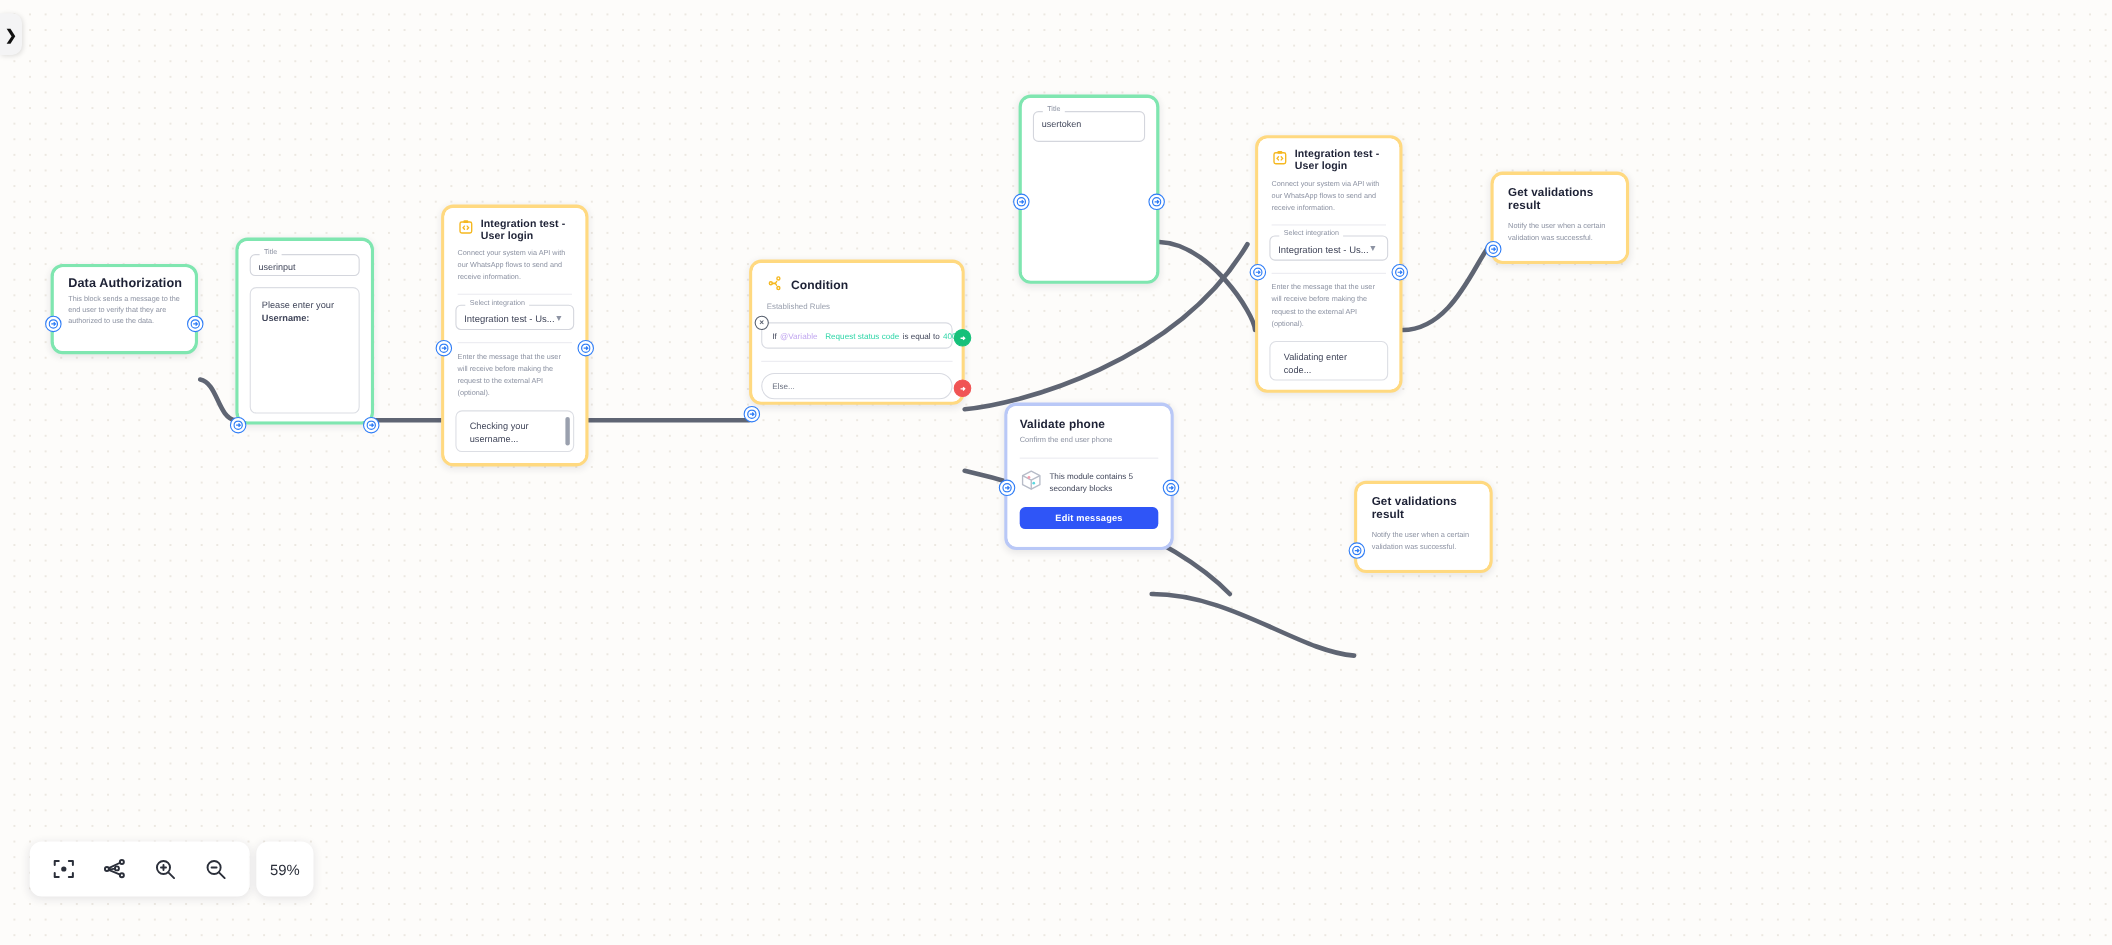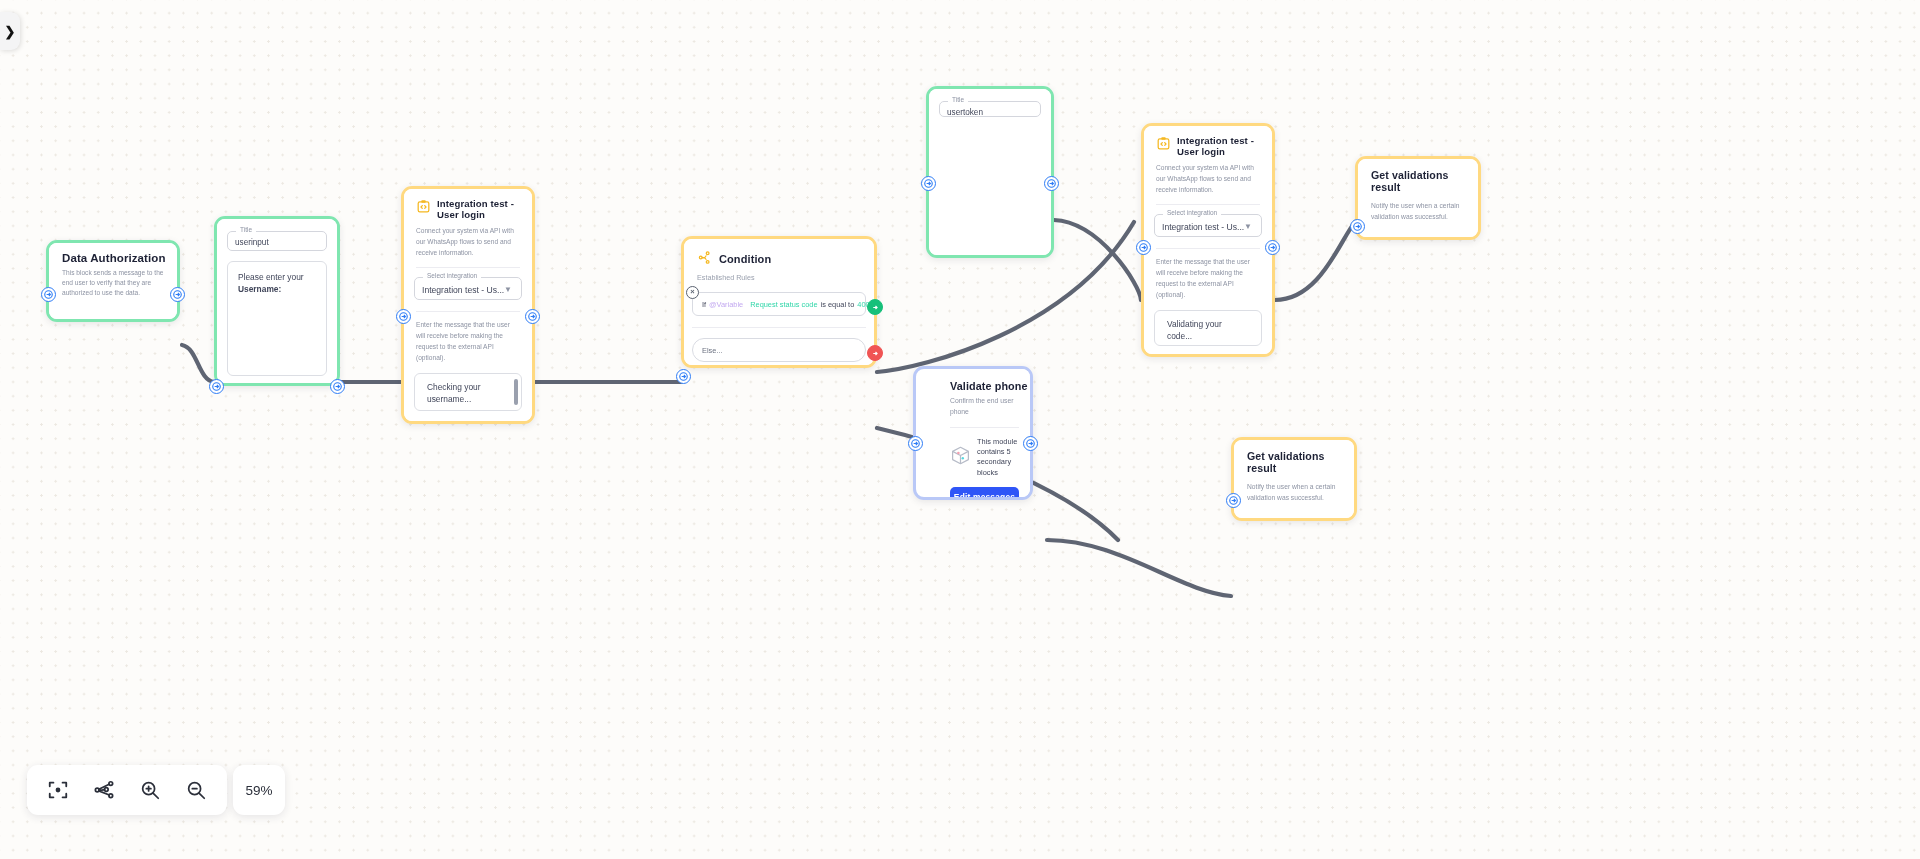--- a/index.html
+++ b/index.html
@@ -127,30 +127,30 @@
   .rule .num { color:#2fd6a8; margin-left:3px; }
   .rule-x {
     position:absolute; left:-7px; top:-7px;
     width:13px; height:13px; border-radius:50%;
     background:#fff; border:1.4px solid #5a6270;
     color:#5a6270; font-size:7.5px; line-height:10px; text-align:center; font-weight:700;
   }
   .rule.else { margin-top:10px; color:#6b7180;border-radius:12px; }
 
   #node-usertoken { left:926px; top:86px; width:128px; height:172px; }
-  #node-usertoken .field { margin:12px 10px 0 10px; height:16px; }
+  #node-usertoken .field { margin:12px 10px 0 10px; height:28px; }
   #node-usertoken .field-val { font-size:8.2px; padding:6px 0 0 7px; }
   #node-usertoken .textbox { margin:10px 10px 0 10px; height:110px; padding:9px 10px; font-size:8.4px; line-height:1.5; }
 
   #node-getval1 { left:1355px; top:156px; width:126px; height:84px; }
   #node-getval2 { left:1231px; top:437px; width:126px; height:84px; }
   .gv .n-title { font-size:10.6px; margin:11px 0 0 13px; }
   .gv .n-sub   { font-size:6.7px; margin:6px 13px 0 13px; line-height:1.7; }
 
-  #node-validate { left:913px; top:366px; width:120px; height:134px;padding-left:23px; }
+  #node-validate { left:913px; top:366px; width:154px; height:134px; }
   #node-validate .n-title { font-size:10.8px; margin:11px 0 0 11px; }
   #node-validate .n-sub { font-size:6.8px; margin:4px 11px 0 11px; }
   .mod-row { display:flex; align-items:center; gap:6px; margin:5px 11px 0 11px; }
   .mod-row .mod-txt { font-size:7.4px; color:#41465a; line-height:1.4; }
   .btn-primary {
     margin:9px 11px 0 11px; height:20px;
     background:#2f55f7; color:#fff; border:none; border-radius:5px;
     font-size:8.4px; font-weight:700; letter-spacing:.2px;
     display:flex; align-items:center; justify-content:center;
     font-family:"Liberation Sans", sans-serif; cursor:pointer; width:calc(100% - 22px);
@@ -372,21 +372,21 @@
       <div class="integ-desc">Connect your system via API with our WhatsApp flows to send and receive information.</div>
       <div class="hr" style="margin:9px 12px;"></div>
       <div class="field integ-sel">
         <span class="field-label">Select integration</span>
         <div class="field-val">Integration test - Us...</div>
         <span class="caret">▼</span>
       </div>
       <div class="hr" style="margin:11px 12px 0 12px;"></div>
       <div class="integ-note">Enter the message that the user will receive before making the request to the external API (optional).</div>
       <div class="textbox integ-msg" style="height:36px;">
-        <span>Validating your code...</span>
+        <span>Validating enter code...</span>
       </div>
     </div>
     <div class="h" style="left:-8px; top:114px;">
       <svg viewBox="0 0 24 24" fill="none" stroke="currentColor" stroke-width="3">
           <circle cx="12" cy="12" r="10"></circle>
           <path d="M7 12h10M13 8l4 4-4 4"></path>
         </svg>
     </div>
     <div class="h" style="right:-8px; top:114px;">
       <svg viewBox="0 0 24 24" fill="none" stroke="currentColor" stroke-width="3">

